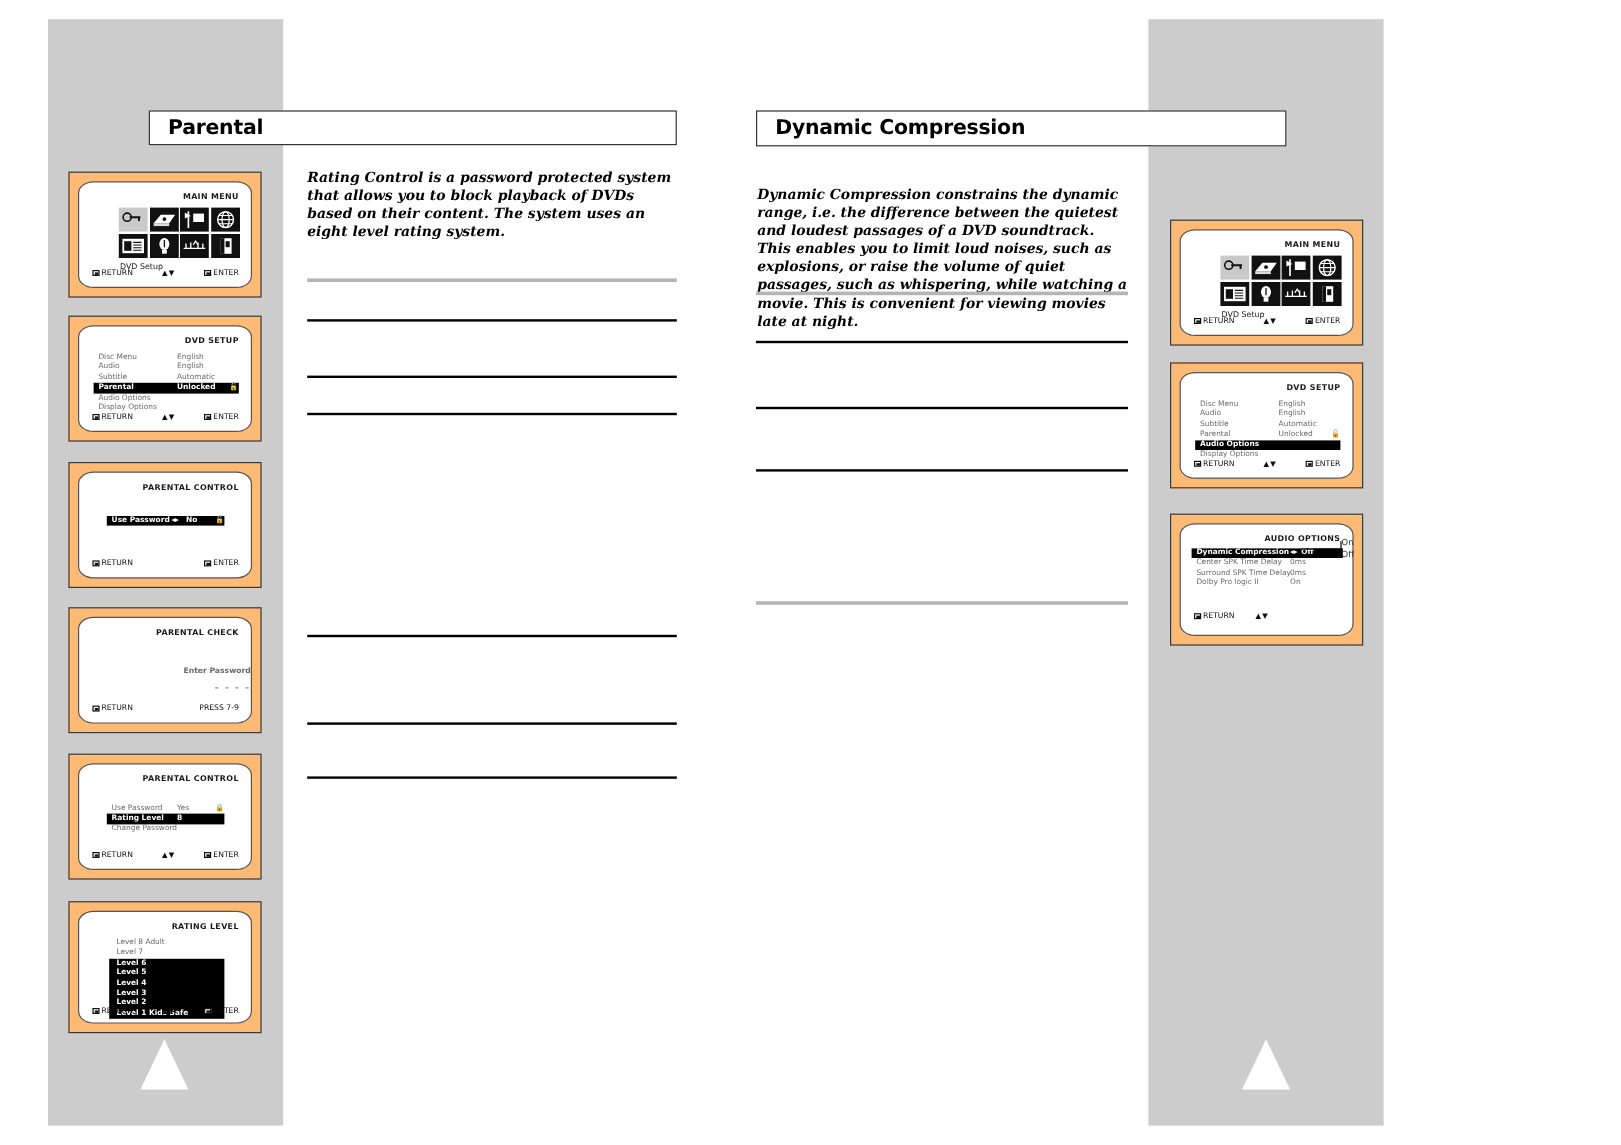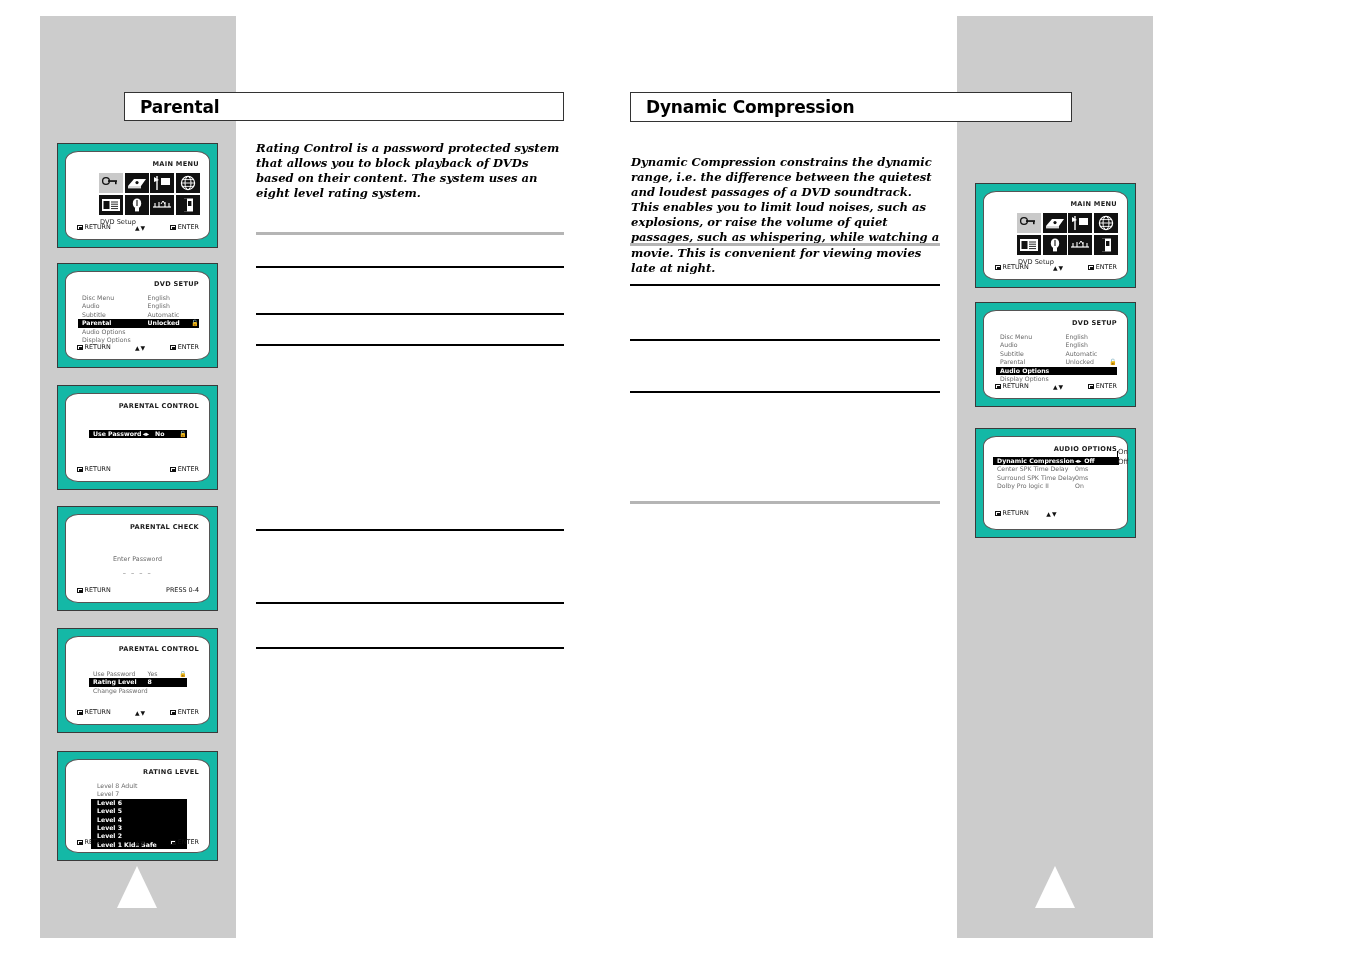--- a/index.html
+++ b/index.html
@@ -44,21 +44,21 @@
   .bullets li { position:relative; padding-left:9px; }
   .bullets li:before { content:"\2022"; position:absolute; left:0; top:0; }
 
   
   .rule { position:absolute; }
   .rule.black { background:#000; height:1.6px; }
   .rule.gray  { background:#b5b5b5; height:3px; }
 
   
   .tvbox {
-    position:absolute; background:#14b8a6;
+    position:absolute; background:#fdba74;
     border:1.6px solid #3a3a3a;
   }
   .tvscreen {
     position:absolute; inset:7px;
     border:1px solid #555;
     border-radius:13px / 10px;
     background:#fff;
   }
   .osd {
     position:absolute; inset:0;
@@ -109,22 +109,22 @@
   .mi { background:#111; position:relative; overflow:hidden; }
   .mi.hl { background:#c9c9c9; }
   .mi svg { position:absolute; inset:0; width:100%; height:100%; }
   .dvdsetup-label {
     position:absolute; font-family:"DejaVu Sans", sans-serif;
     font-size:6.6px; color:#222; font-weight:normal;
   }
 
   
   .centered-txt {
-    position:absolute; width:100%; text-align:center;
-    font-family:"DejaVu Sans", sans-serif; font-size:6.4px; color:#6a6a6a;
+    position:absolute; width:100%; text-align:right;
+    font-family:"DejaVu Sans", sans-serif; font-size:6.4px; color:#6a6a6a;font-weight:bold;
   }
 
   
   .rl-list { position:absolute; left:25px; right:22px; }
   .rl-item { height:8.4px; line-height:8.4px; font-size:6.2px;
              padding-left:6px; color:#6a6a6a; }
   .rl-block { background:#000; }
   .rl-block .rl-item { color:#fff; font-weight:bold; }
 
   
@@ -314,21 +314,21 @@
 
 <div class="tvbox" style="left:57px; top:506px; width:161px; height:105px;">
   <div class="tvscreen">
     <div class="osd">
       <div class="scr-title">PARENTAL CHECK</div>
       <div class="centered-txt" style="top:40px;">Enter Password</div>
       <div class="centered-txt" style="top:54px; letter-spacing:1.5px;">– – – –</div>
       <div class="footer">
         <span><span class="glyph-box"></span><span>RETURN</span></span>
         <span class="mid"></span>
-        <span>PRESS 0-4</span>
+        <span>PRESS 7-9</span>
       </div>
     </div>
   </div>
 </div>
 
 <div class="tvbox" style="left:57px; top:628px; width:161px; height:105px;">
   <div class="tvscreen">
     <div class="osd">
       <div class="scr-title">PARENTAL CONTROL</div>
       <div class="rows" style="top:33px; left:27px; right:22px;">

